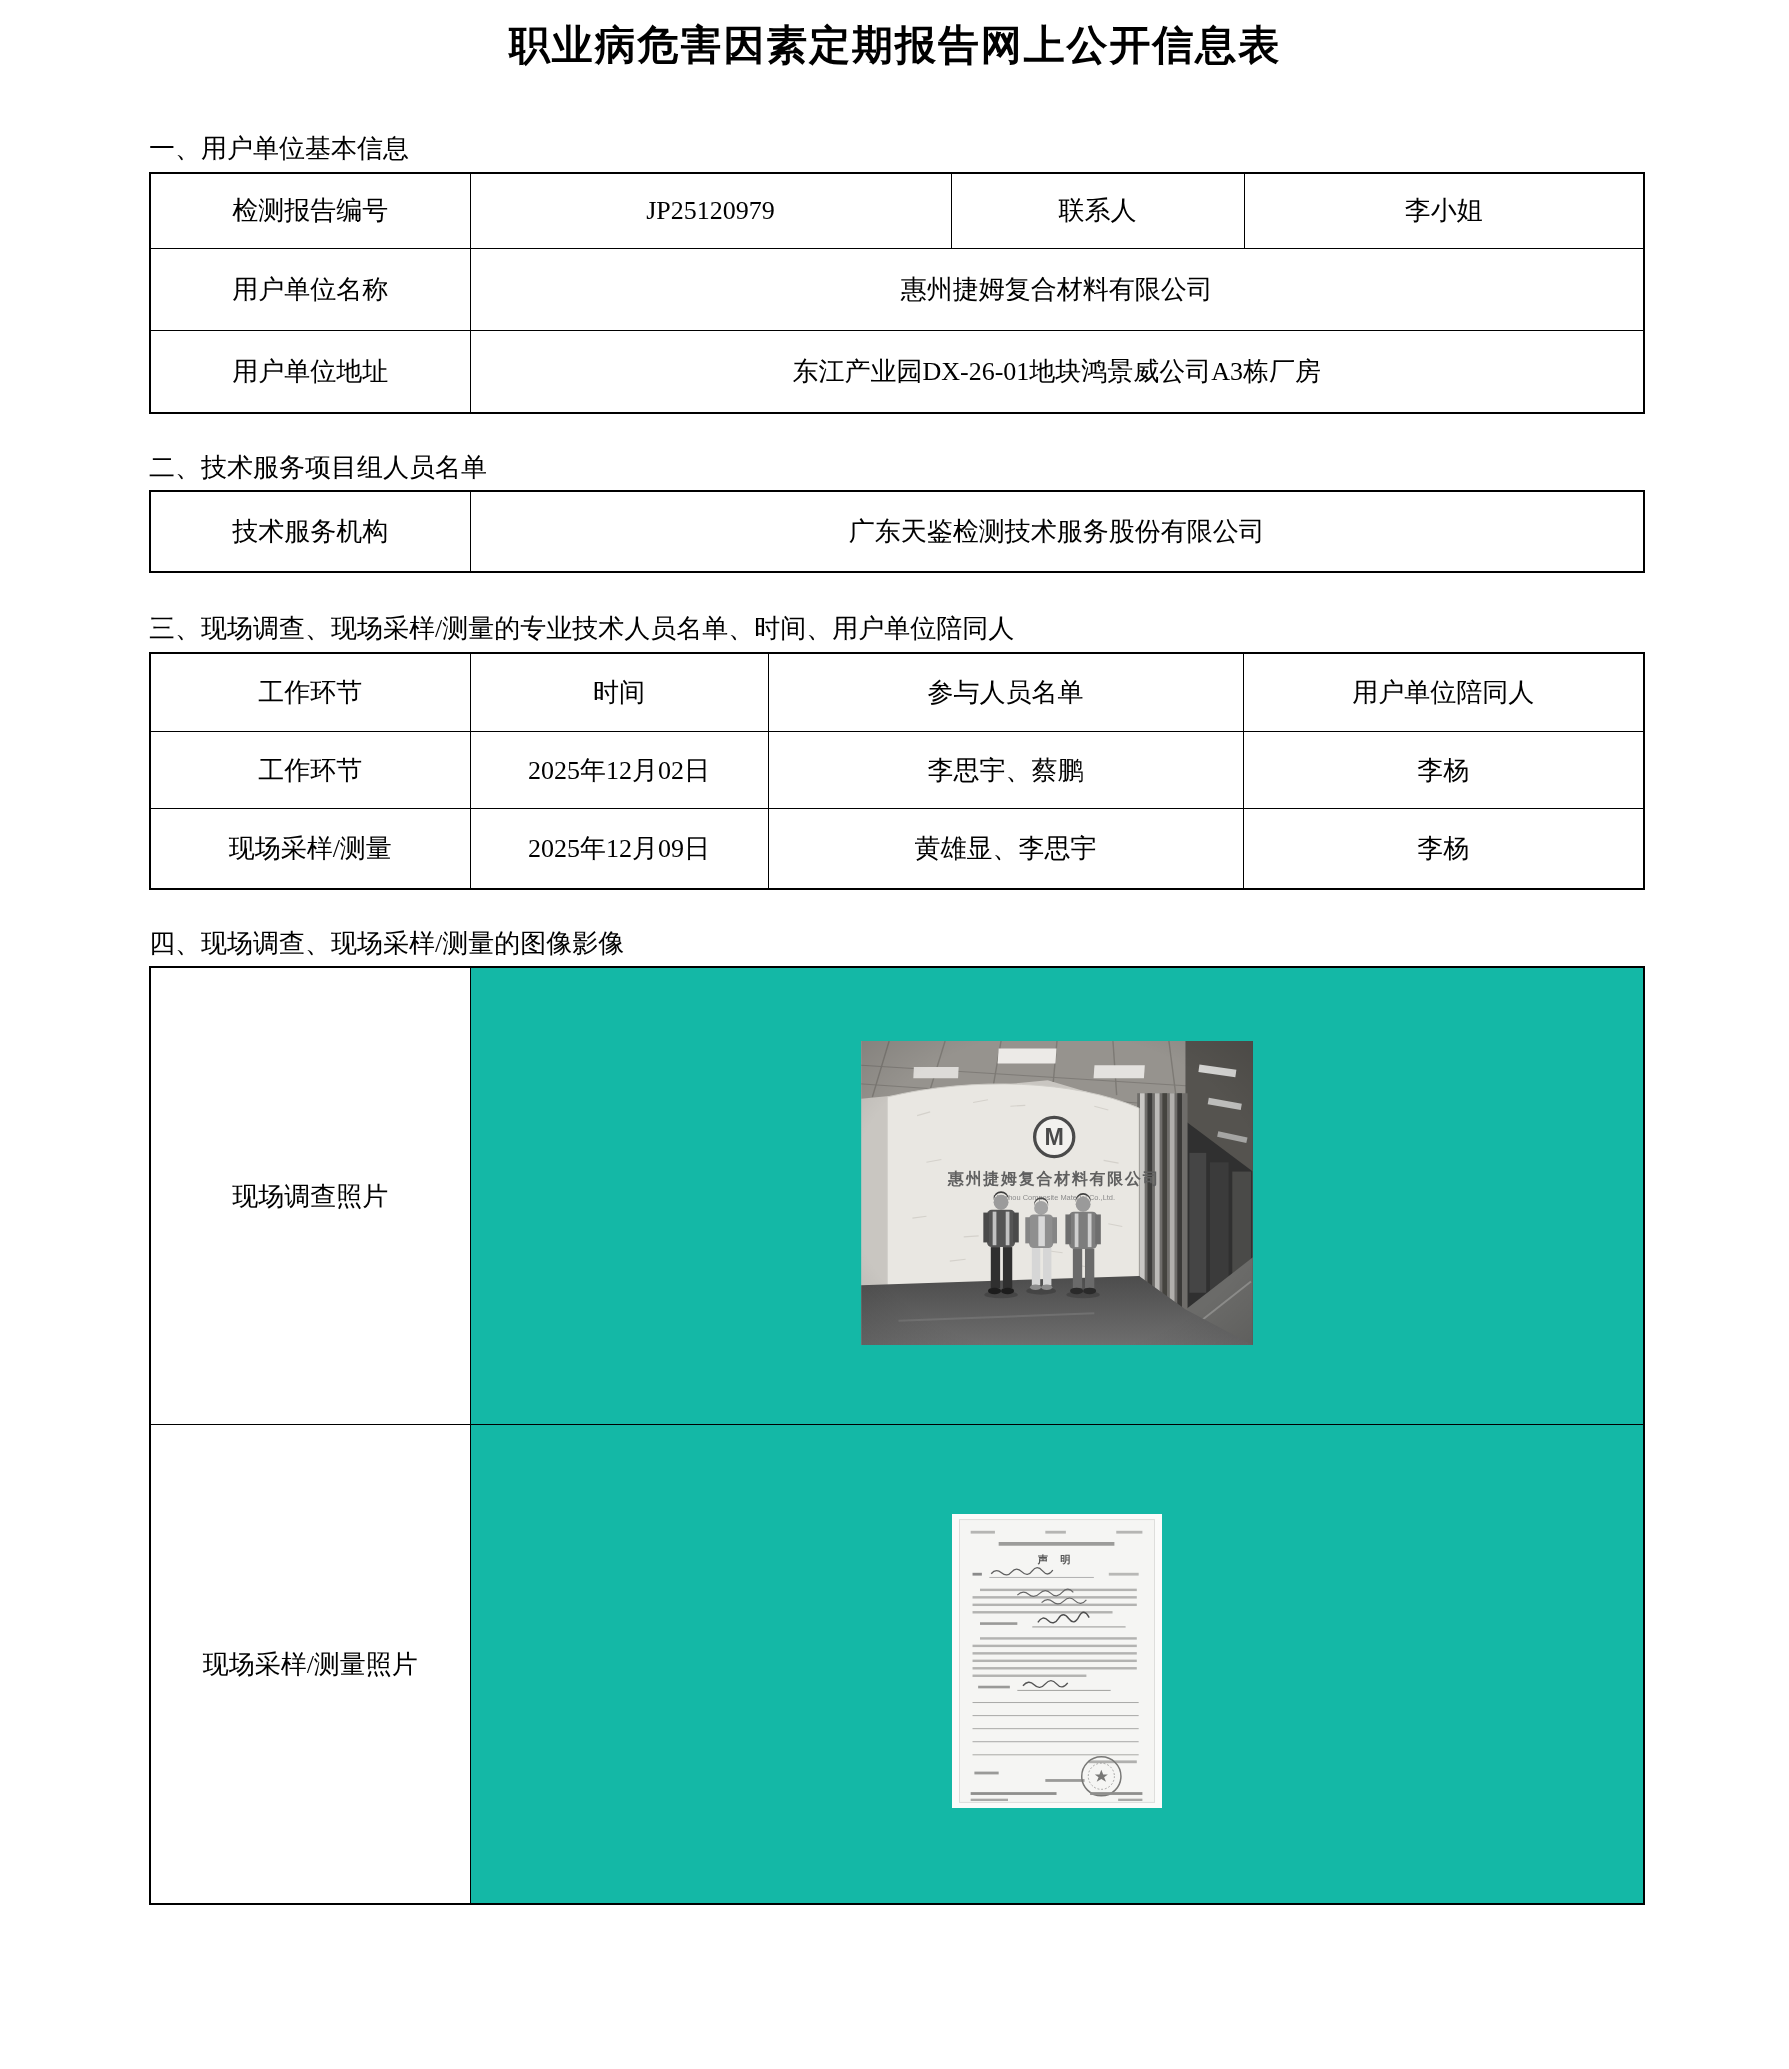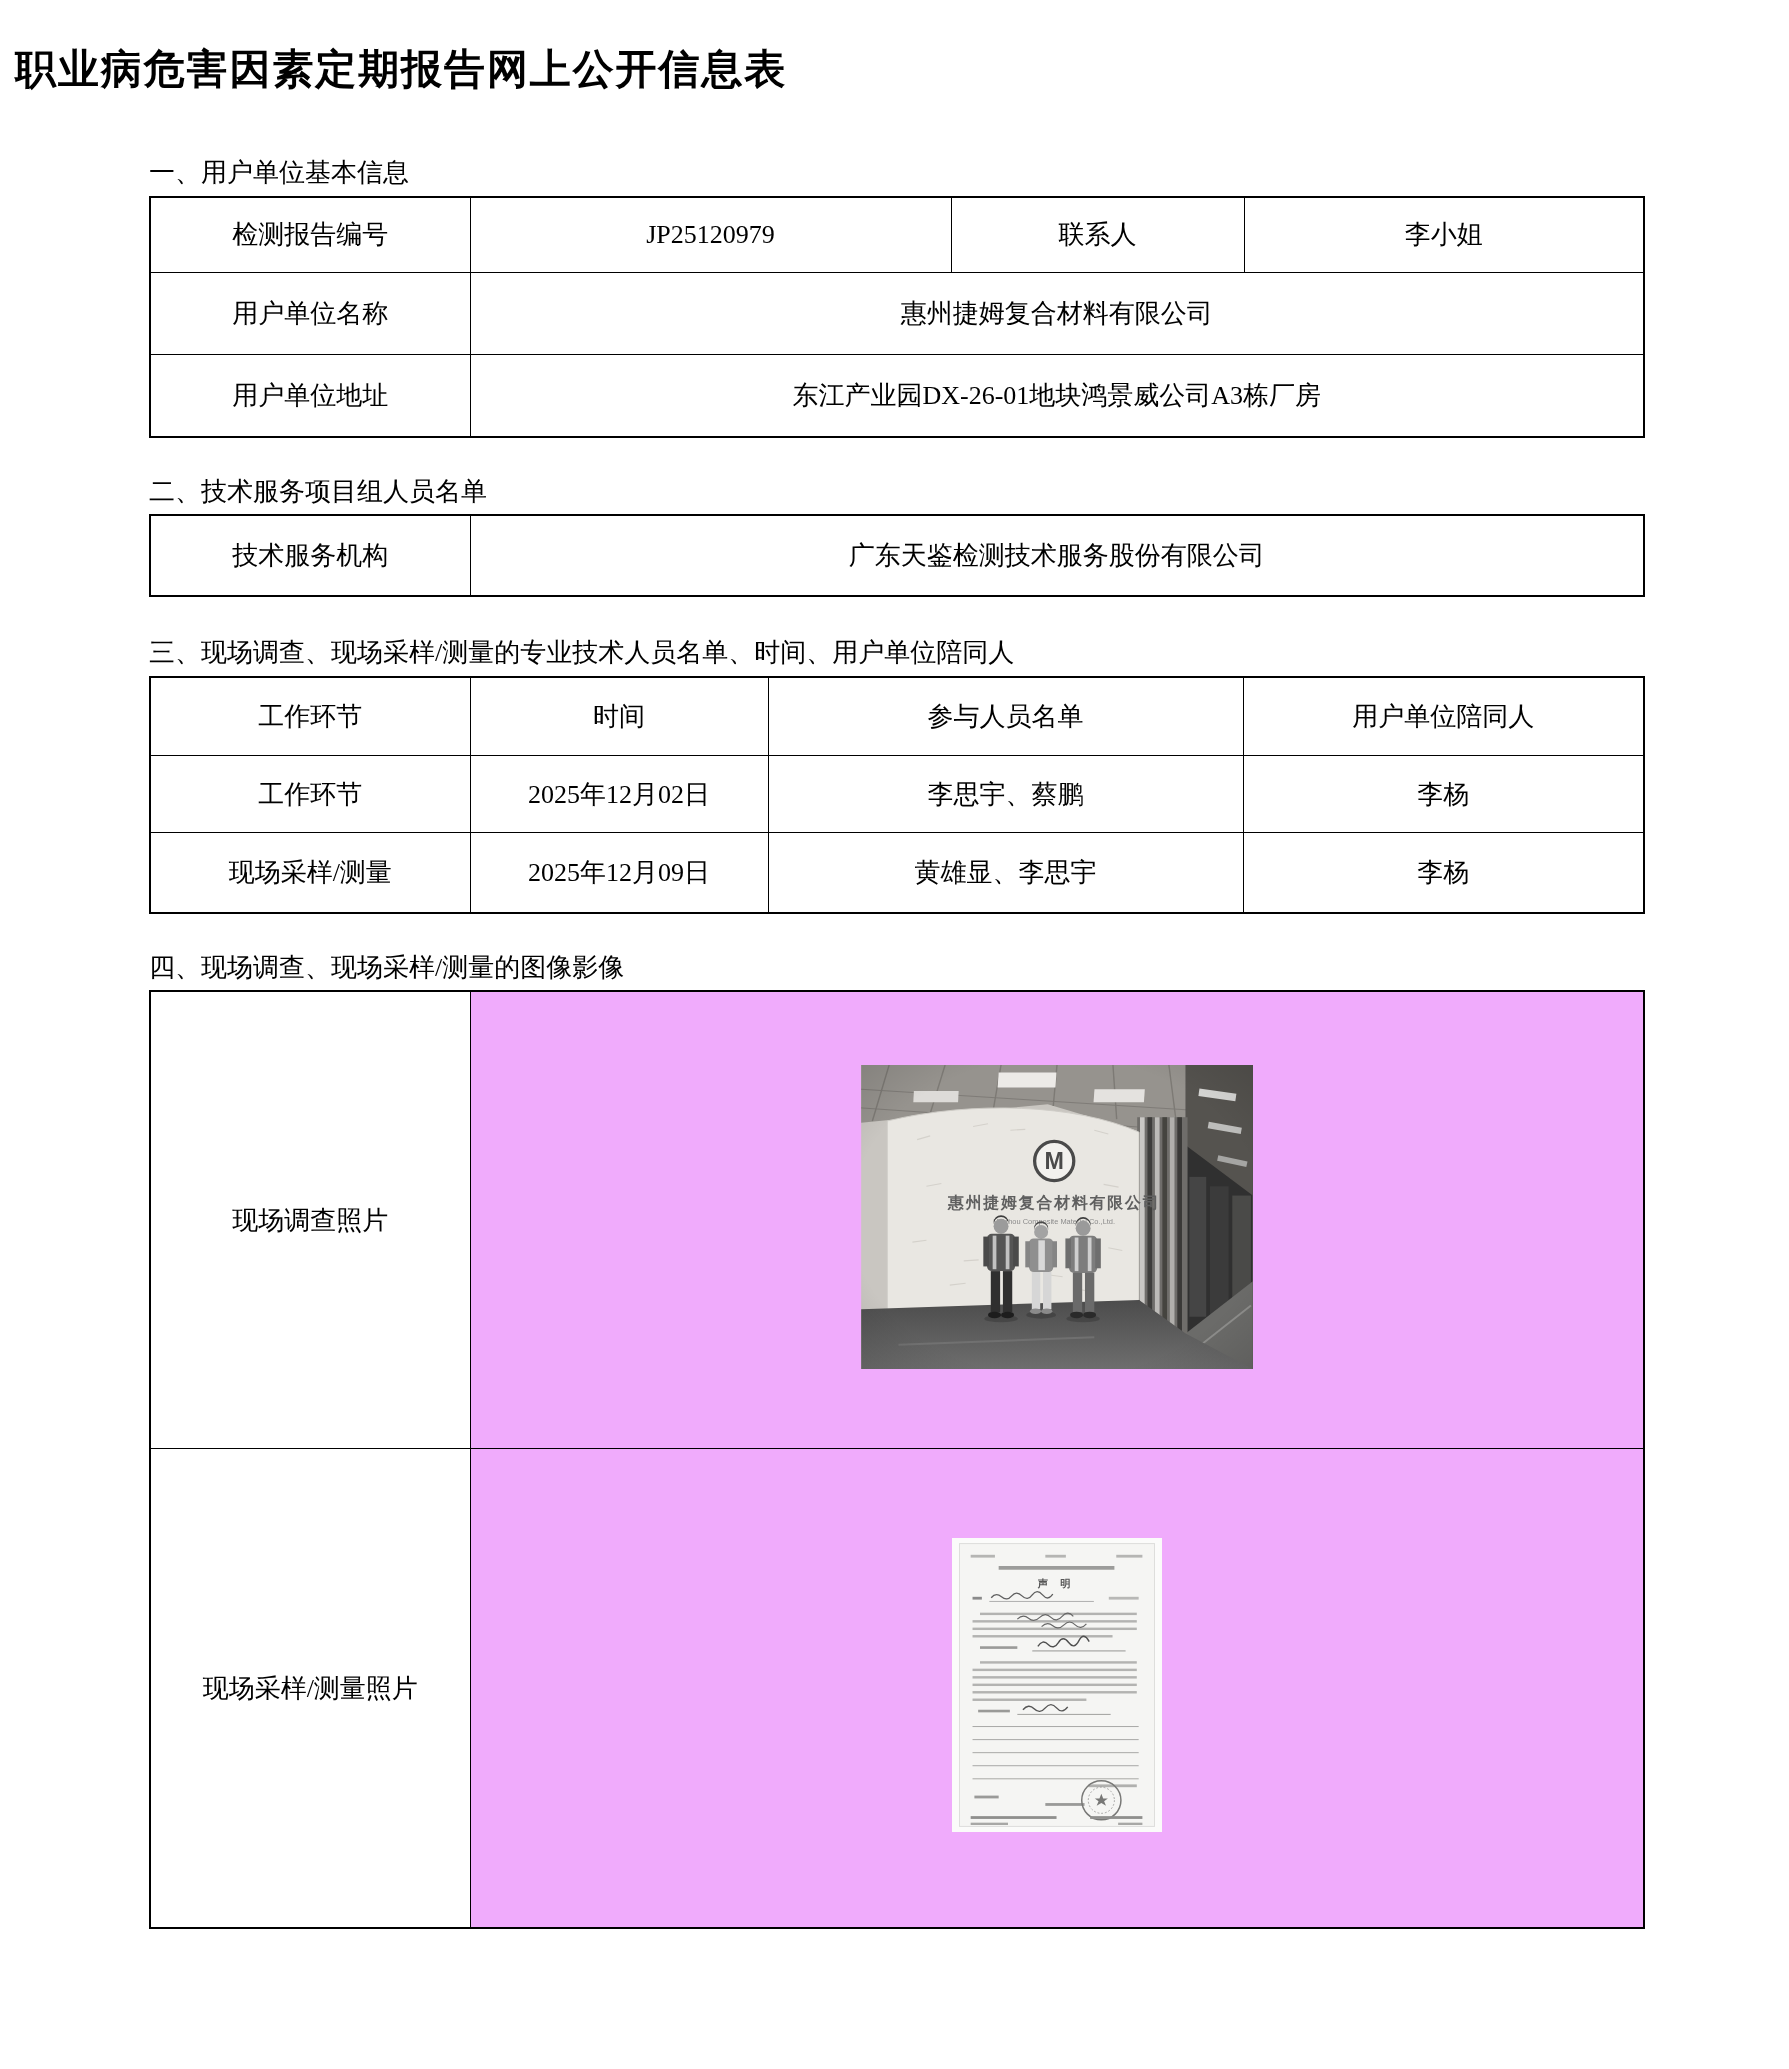--- a/index.html
+++ b/index.html
@@ -3,42 +3,42 @@
 <meta charset="utf-8">
 <style>
   html,body{margin:0;padding:0;}
   body{
     width:1790px;height:2070px;background:#ffffff;color:#000;
     font-family:"Liberation Serif","DejaVu Serif",serif;
     overflow:hidden;position:relative;
   }
   .page{width:1790px;}
   h1.doc-title{
-    margin:15px;padding-top:27px;height:58px;
+    margin:0;padding-top:18px;height:58px;text-align:center;
     font-size:41px;font-weight:bold;letter-spacing:1.9px;
   }
   .content{width:1493px;margin-left:149px;}
   .sec-heading{
     font-size:26px;font-weight:normal;line-height:34px;margin:0;
   }
   .sh1{margin-top:56px;}
   .sh2{margin-top:37px;}
   .sh3{margin-top:39px;}
   .sh4{margin-top:37px;}
   table.tbl{
     border-collapse:collapse;table-layout:fixed;width:1493px;margin-top:5.6px;
     border:2.8px solid #000;
     padding-left:18px;
   }
   table.tbl td{
     border:1.9px solid #000;text-align:center;vertical-align:middle;
     font-size:26px;padding:0 7.5px;overflow:hidden;
   }
   .t1{margin-top:6.5px;}
-  .photo-cell{background:#f0abfc;}
+  .photo-cell{background:#14b8a6;}
   .photo-frame{display:inline-block;line-height:0;}
   svg text{font-family:"Liberation Sans","DejaVu Sans",sans-serif;}
 </style>
 </head>
 <body>
 
 <div class="page">
 
   <h1 class="doc-title">职业病危害因素定期报告网上公开信息表</h1>
 

